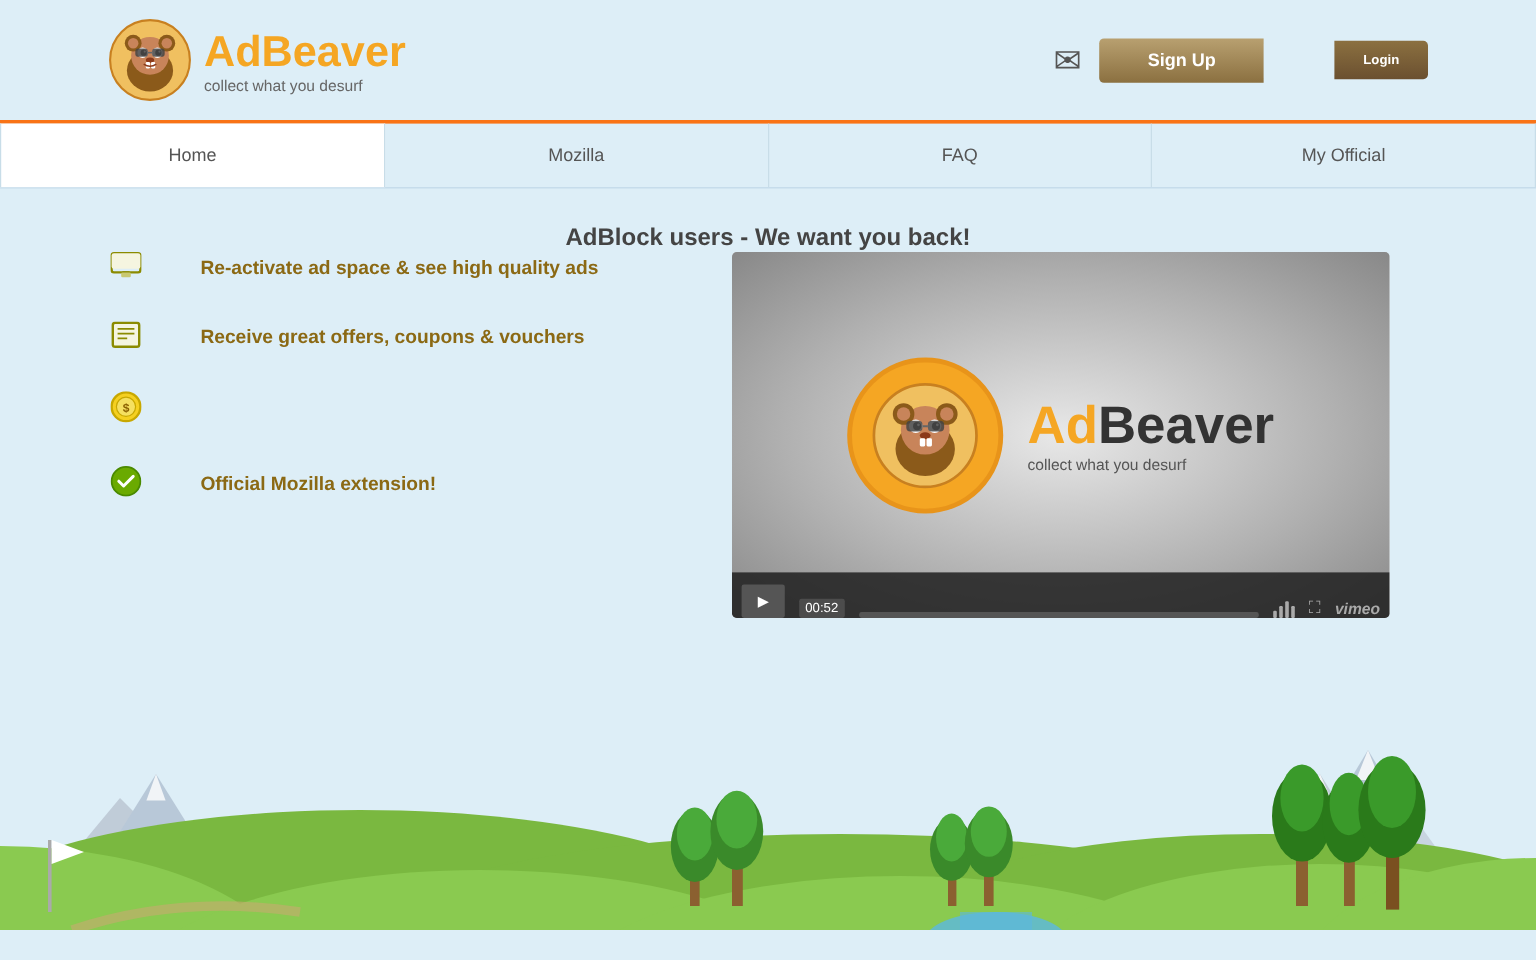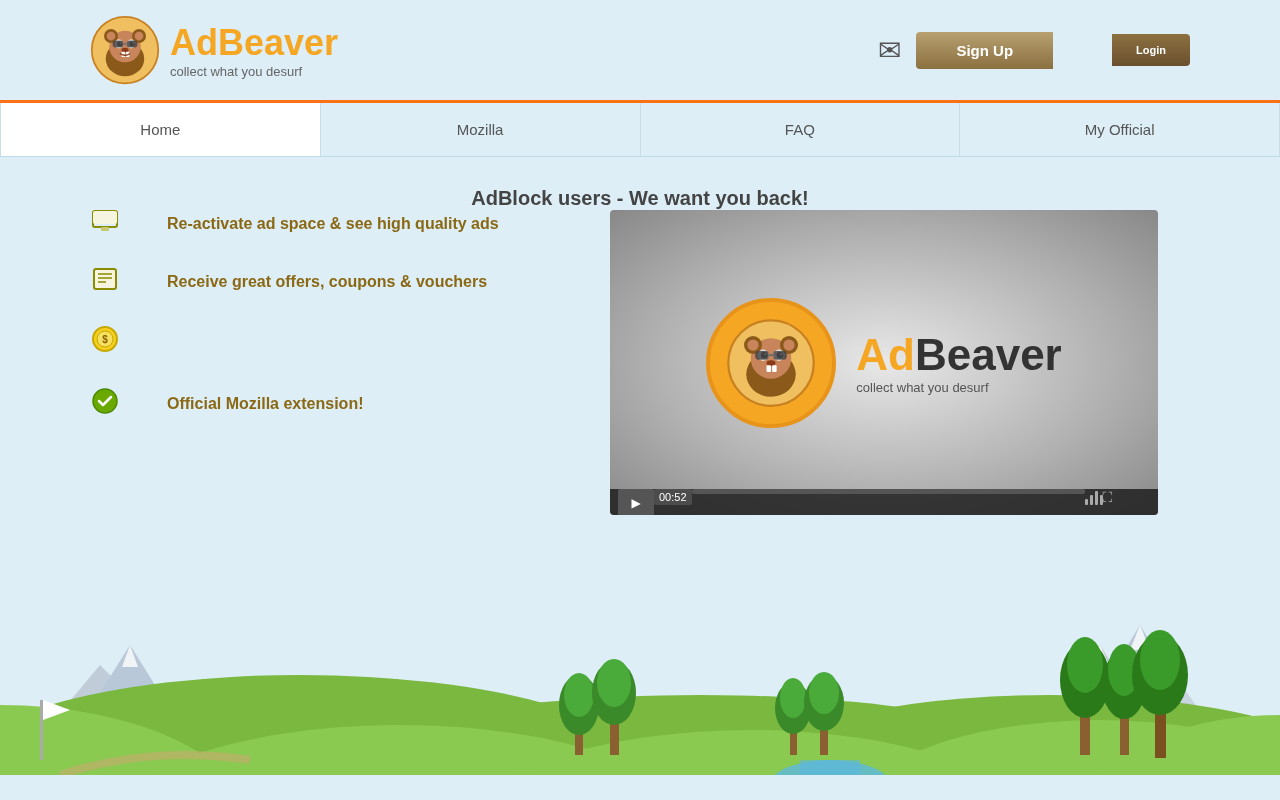--- a/index.html
+++ b/index.html
@@ -196,25 +196,25 @@
       display: flex;
       align-items: center;
       justify-content: center;
       border: 4px solid #e8941a;
     }
     .video-controls {
       position: absolute;
       bottom: 0;
       left: 0;
       right: 0;
-      height: 26px;
+      height: 38px;
       background: rgba(30,30,30,0.85);
       display: flex;
-      align-items: flex-start;
-      gap: 0;
+      align-items: flex-end;
+      gap: 12px;
       padding: 0 8px;
     }
     .play-btn {
       width: 36px;
       height: 28px;
       background: #555;
       border: none;
       cursor: pointer;
       display: flex;
       align-items: center;

